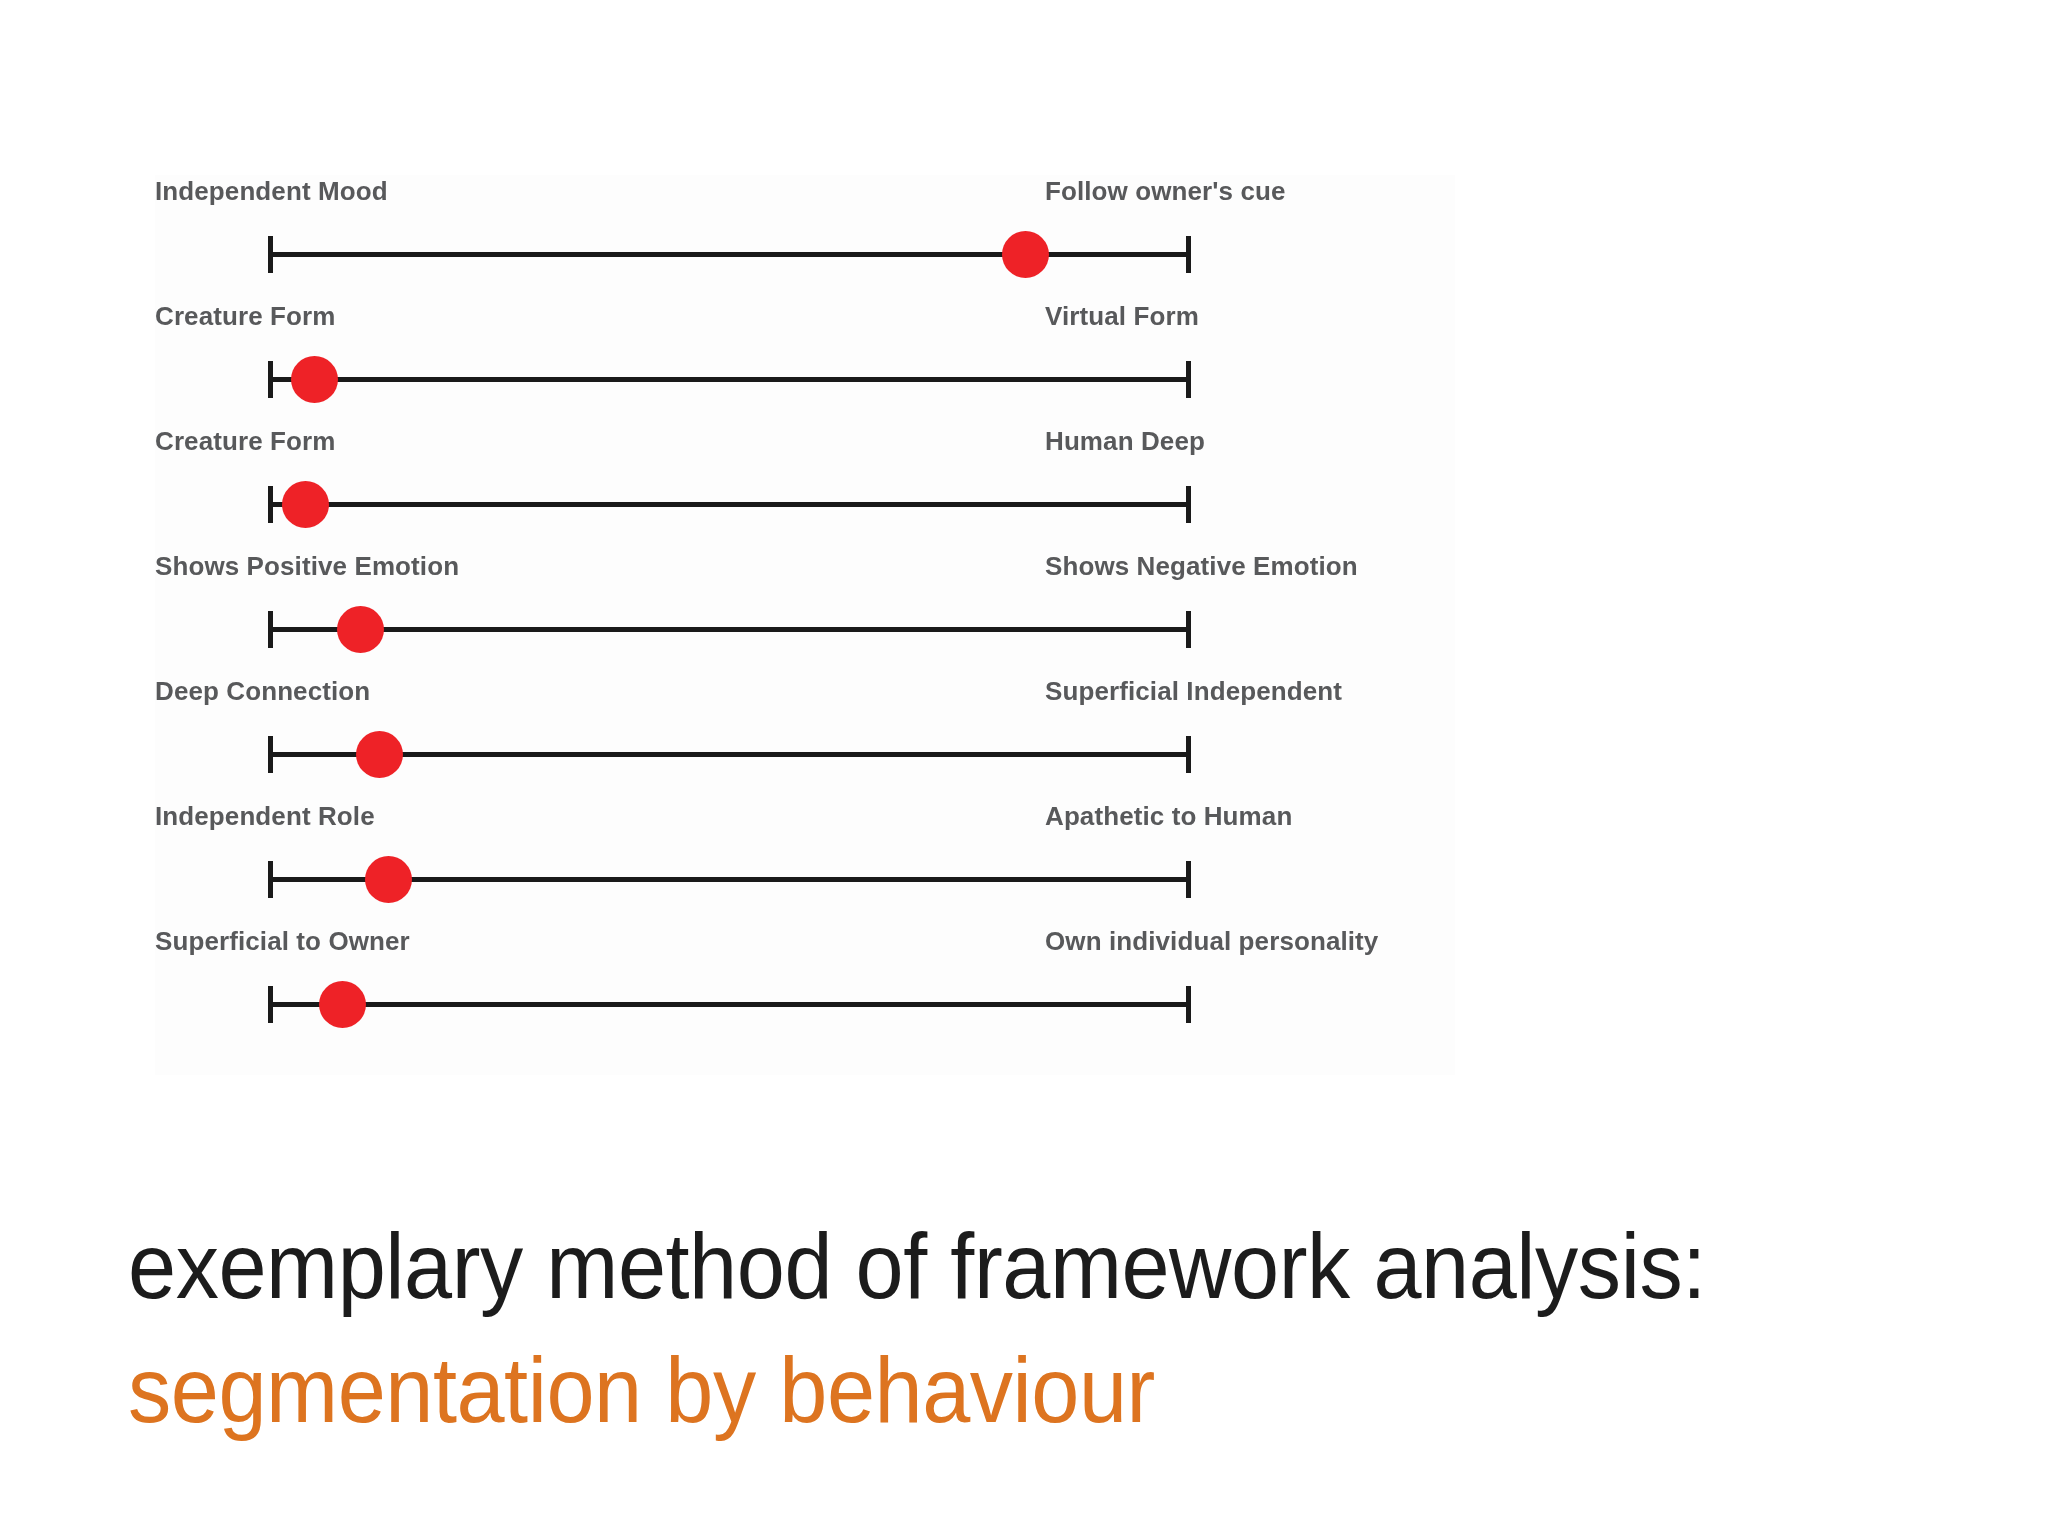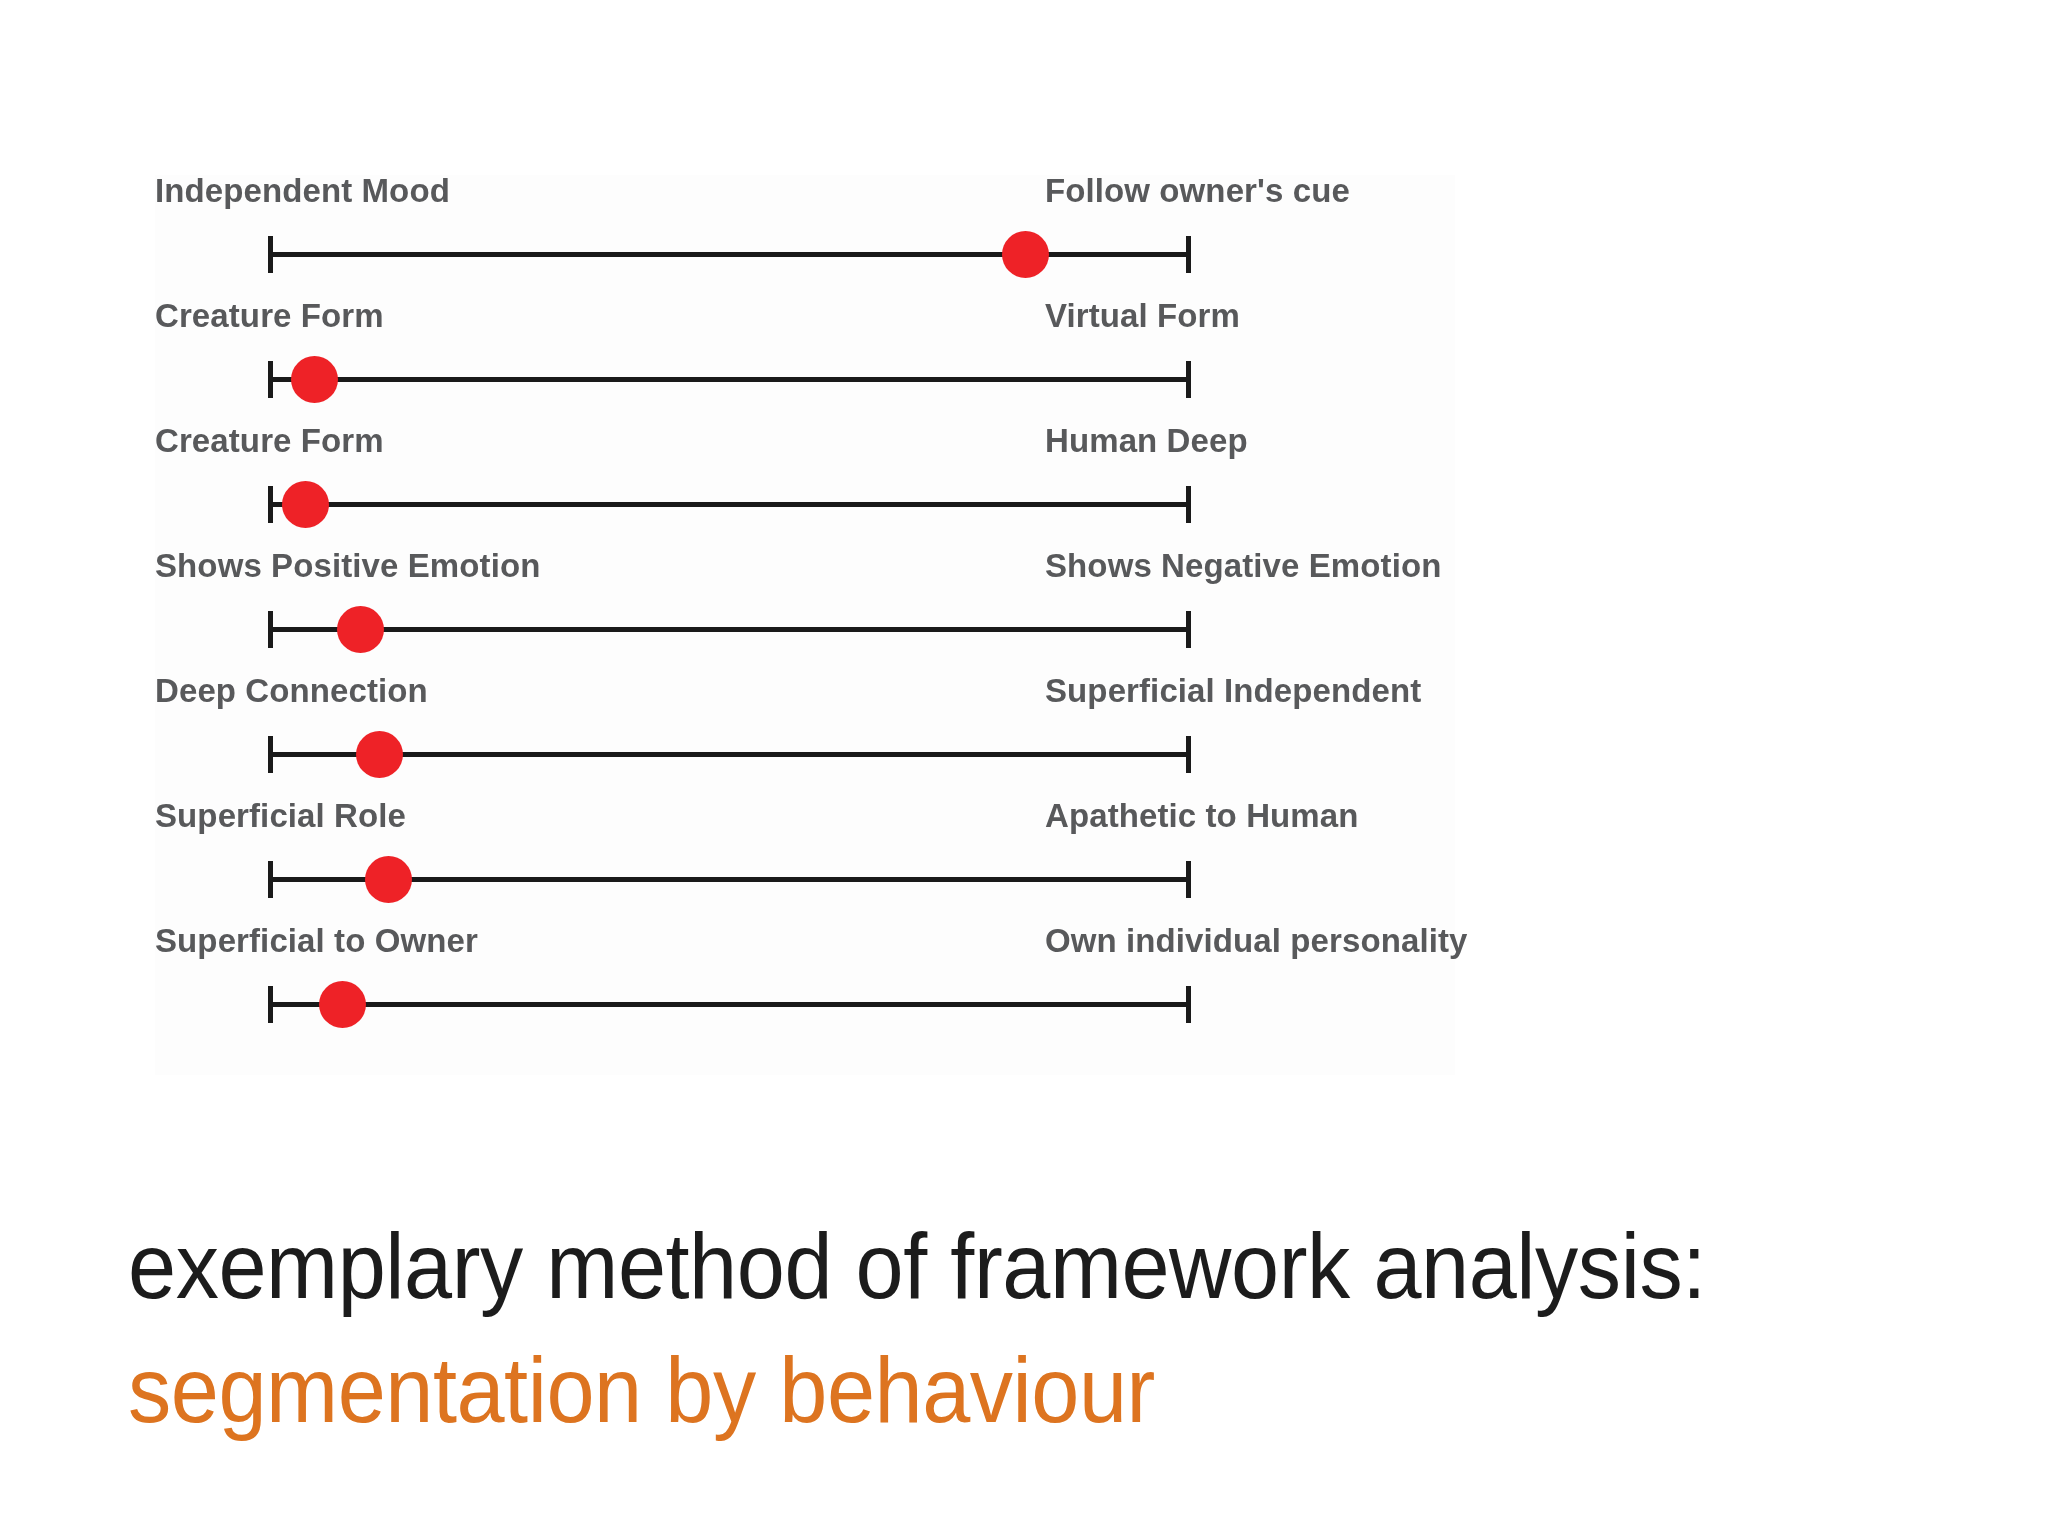--- a/index.html
+++ b/index.html
@@ -39,21 +39,21 @@
   }
 
   .row-labels {
     position: relative;
     height: 42px;
   }
 
   .label-left, .label-right {
     position: absolute;
     top: 0;
-    font-size: 33px;
+    font-size: 26px;
     font-weight: 600;
     color: #58595b;
     letter-spacing: 0.1px;
     white-space: nowrap;
     line-height: 32px;
     font-family: "Liberation Sans", sans-serif;
   }
   .label-left  { left: 0px; }
   .label-right { left: 866px; margin-left: 24px; }
 
@@ -175,21 +175,21 @@
         </div>
         <div class="track-wrap">
           <div class="track-line"></div>
           <div class="cap cap-left"></div>
           <div class="cap cap-right"></div>
           <div class="marker" style="left: 12%; background: rgb(238, 34, 39);"></div>
         </div>
       </div>
       <div class="scale-row">
         <div class="row-labels">
-          <div class="label-left">Superficial Role</div>
+          <div class="label-left">Independent Role</div>
           <div class="label-right">Apathetic to Human</div>
         </div>
         <div class="track-wrap">
           <div class="track-line"></div>
           <div class="cap cap-left"></div>
           <div class="cap cap-right"></div>
           <div class="marker" style="left: 13%; background: rgb(238, 34, 39);"></div>
         </div>
       </div>
       <div class="scale-row">

